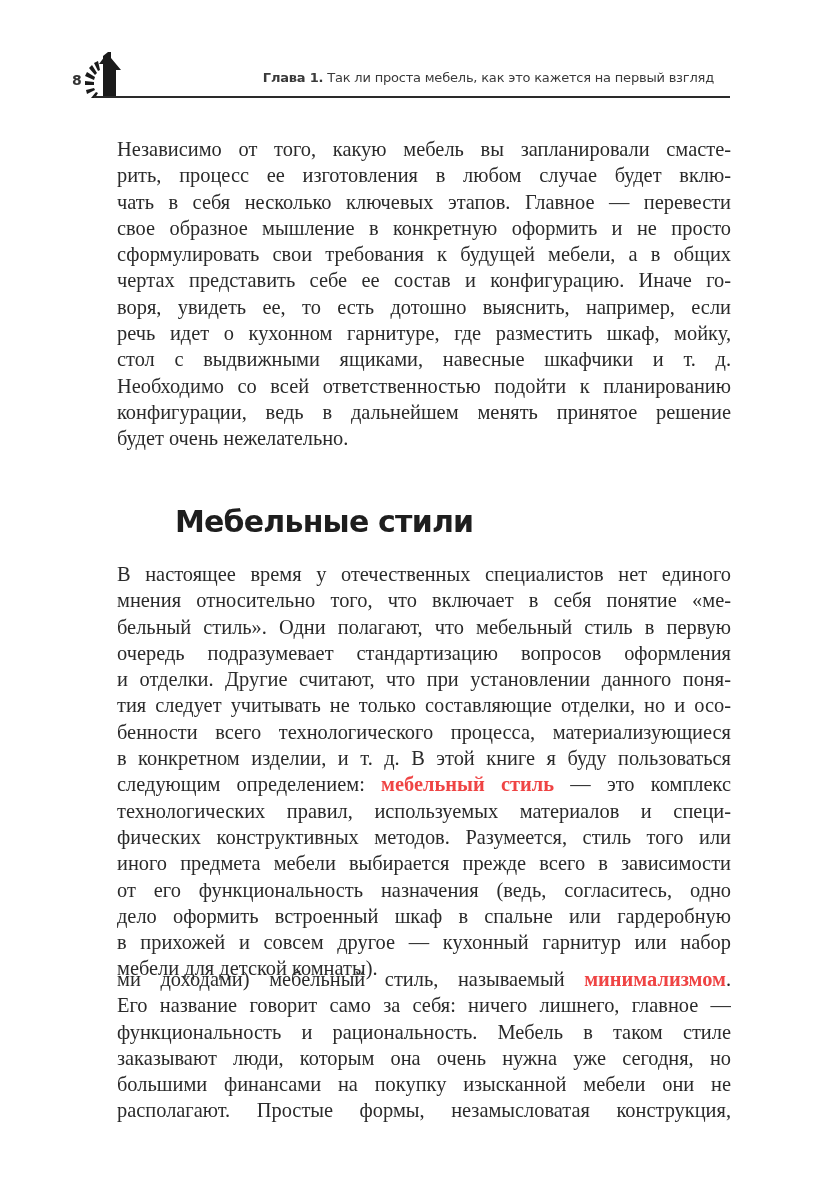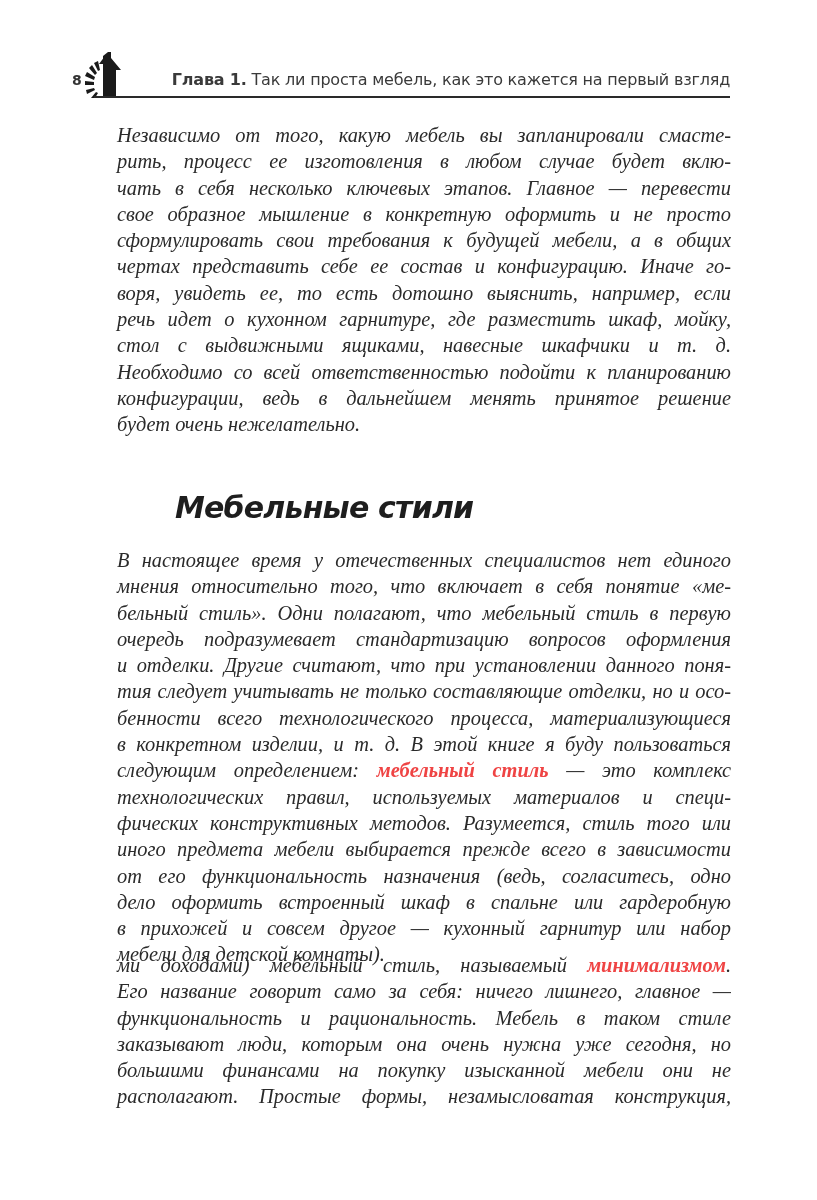--- a/index.html
+++ b/index.html
@@ -40,37 +40,36 @@
     }
     .logo {
       position: absolute;
       left: 9px;
       top: 0;
       width: 58px;
       height: 46px;
     }
     .running-head {
       position: absolute;
-      right: 0;
+      right: 16px;
       top: 18px;
       font-family: "DejaVu Sans", sans-serif;
-      font-size: 16px;
+      font-size: 13px;
       color: #3a3a3a;
       white-space: nowrap;
       letter-spacing: -0.2px;
     }
     .running-head .chapter {
       font-weight: bold;
     }
     .content {
       position: absolute;
       left: 117px;
-      top: 122px;
+      top: 136px;
       width: 614px;
-      font-style: italic;
     }
     p {
       margin: 0;
       font-family: "Liberation Serif", serif;
       font-size: 20.4px;
       line-height: 26.3px;
       text-align: justify;
       text-align-last: left;
       color: #2a2a2a;
     }

